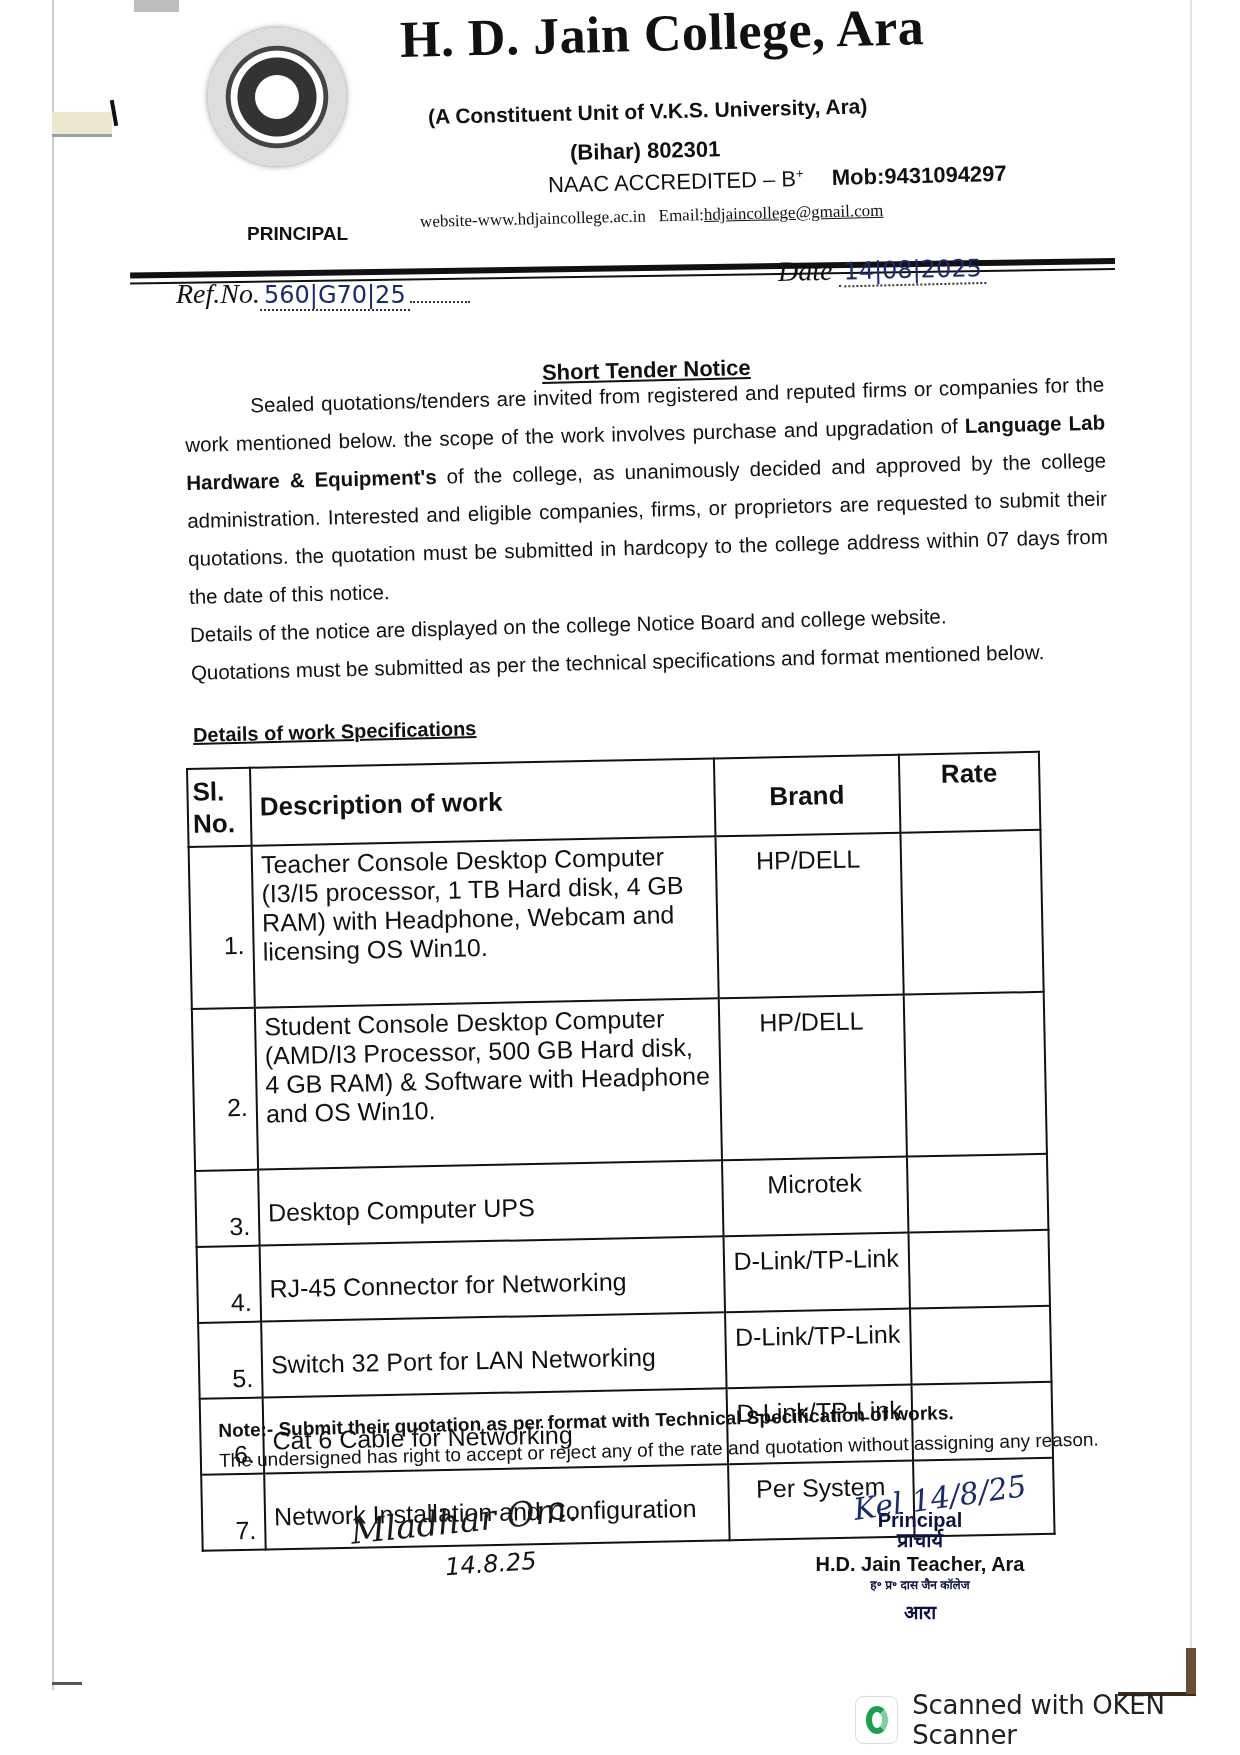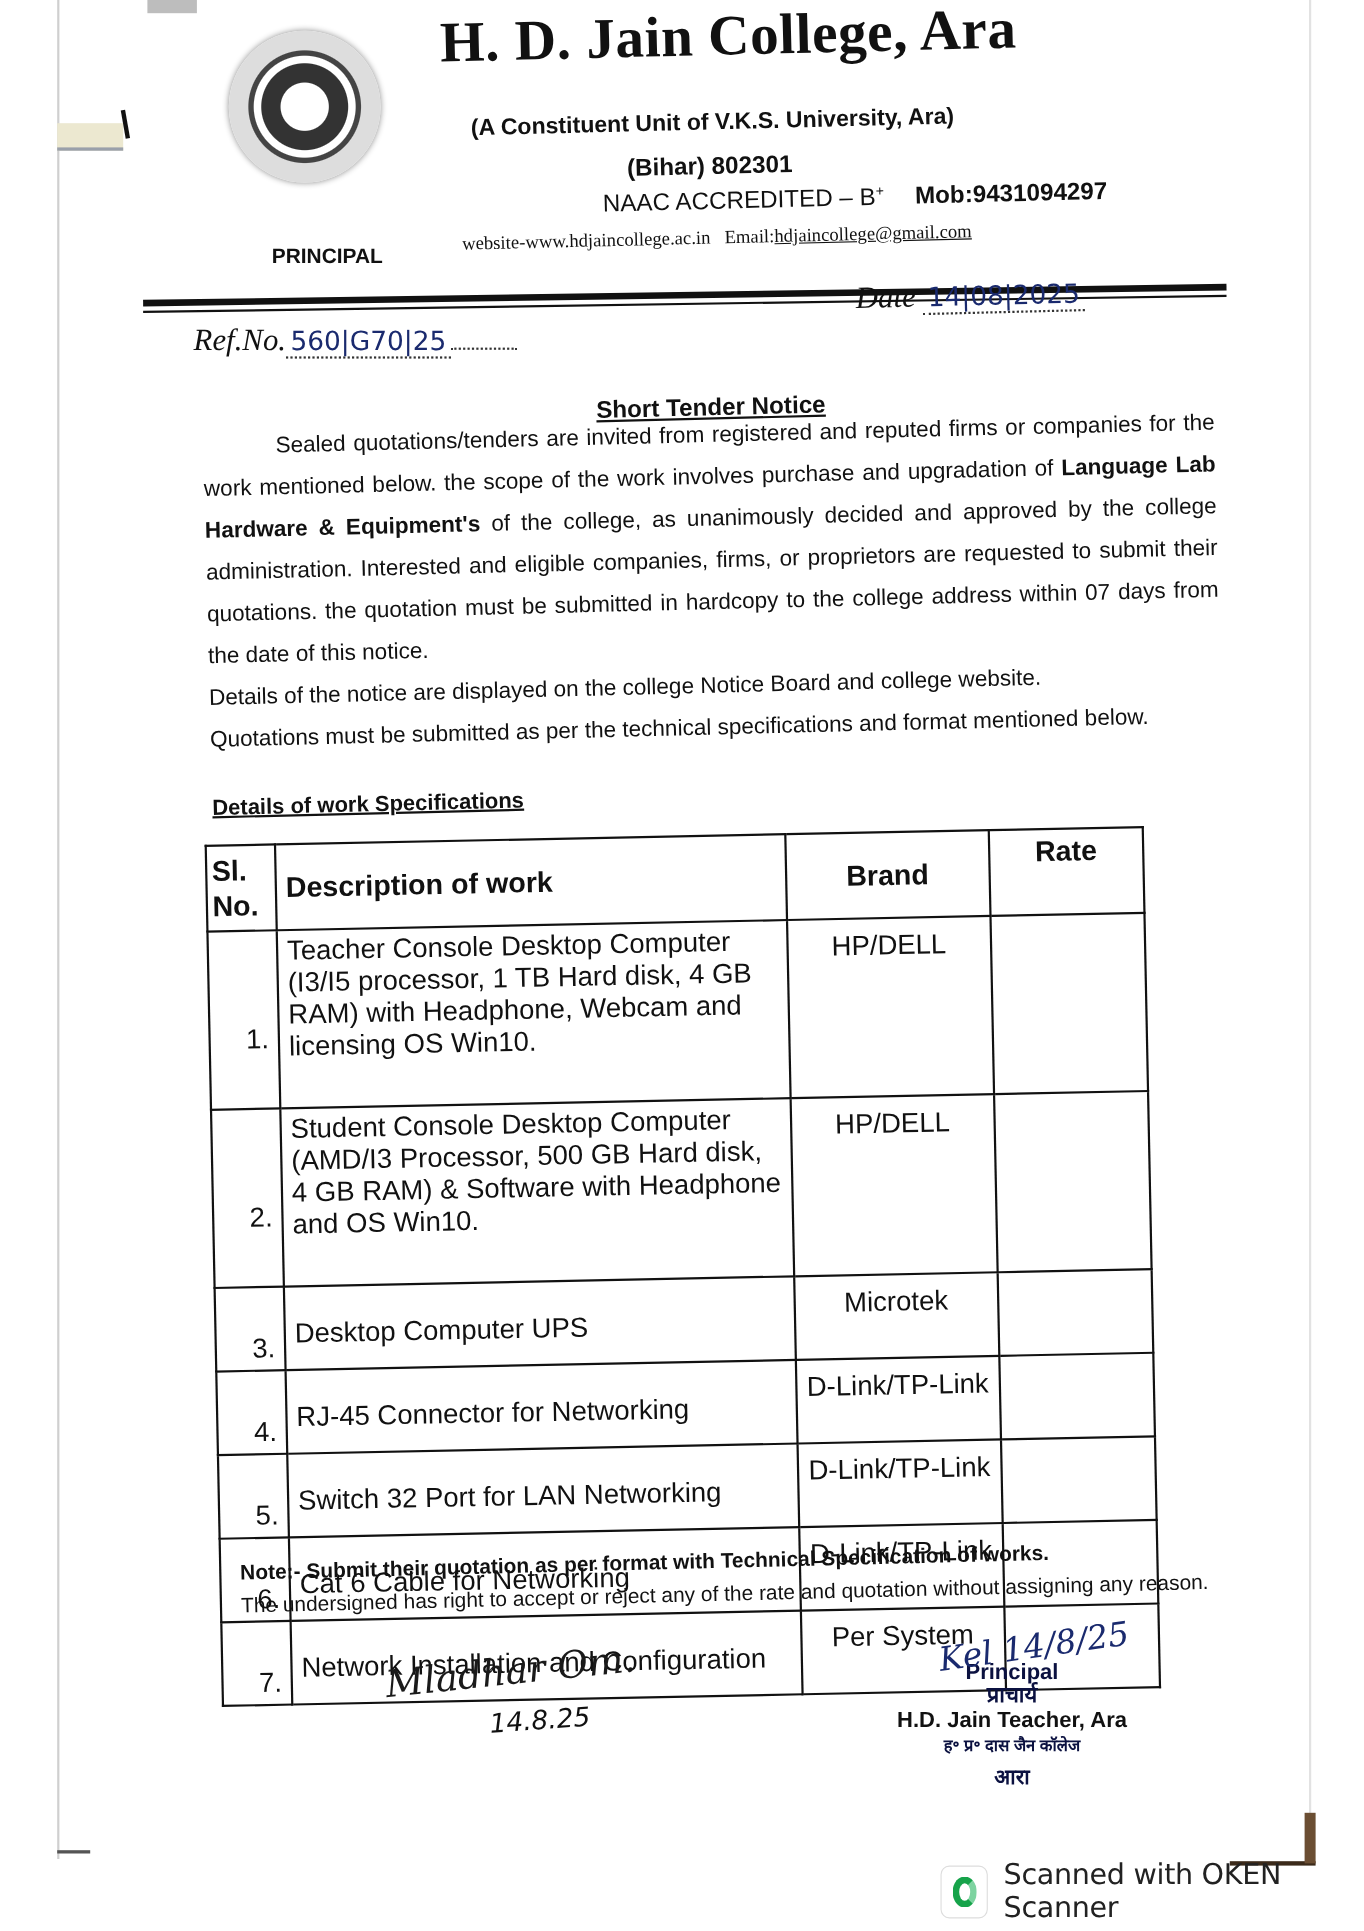--- a/index.html
+++ b/index.html
@@ -35,21 +35,21 @@
   .subtitle2 { position: absolute; left: 570px; top: 140px; font-size: 22px; font-weight: bold; transform: rotate(-1.4deg); transform-origin: left; }
   .naac { position: absolute; left: 548px; top: 172px; font-size: 22px; transform: rotate(-1.4deg); transform-origin: left; }
   .naac .plus { font-size: 13px; vertical-align: super; }
   .mob { font-weight: bold; margin-left: 22px; }
   .principal-label { position: absolute; left: 247px; top: 223px; font-size: 19px; font-weight: bold; }
   .contact { position: absolute; left: 420px; top: 212px; font-family: "Liberation Serif", serif; font-size: 17px; transform: rotate(-1.4deg); transform-origin: left; }
   .contact .email { text-decoration: underline; }
   .rule-thick { position: absolute; left: 130px; top: 258px; width: 985px; height: 6px; background: #111; transform: rotate(-0.85deg); transform-origin: right; }
   .rule-thin { position: absolute; left: 130px; top: 268px; width: 985px; height: 2px; background: #111; transform: rotate(-0.85deg); transform-origin: right; }
 
-  .ref { position: absolute; left: 176px; top: 294px; font-family: "Liberation Serif", serif; font-style: italic; font-size: 28px; }
+  .ref { position: absolute; left: 176px; top: 278px; font-family: "Liberation Serif", serif; font-style: italic; font-size: 28px; }
   .ref .hand, .date .hand { font-family: "DejaVu Sans", sans-serif; font-style: normal; font-size: 24px; color: #1a2a6e; border-bottom: 2px dotted #333; padding: 0 4px; }
   .ref .dots { border-bottom: 2px dotted #333; display: inline-block; width: 60px; }
   .date { position: absolute; left: 778px; top: 256px; font-family: "Liberation Serif", serif; font-style: italic; font-size: 28px; transform: rotate(-1.4deg); transform-origin: left; }
 
   
   .notice-title { position: absolute; left: 542px; top: 360px; font-size: 22px; font-weight: bold; text-decoration: underline; transform: rotate(-1.4deg); transform-origin: left; }
   .body-text { position: absolute; left: 184px; top: 388px; width: 920px; font-size: 20.5px; line-height: 38px; transform: rotate(-1.4deg); transform-origin: left top; text-align: justify; }
   .body-text p { margin: 0; }
   .body-text .indent { text-indent: 66px; }
   .body-text b { font-weight: bold; }
@@ -82,21 +82,21 @@
 
   
   .sig-left { position: absolute; left: 350px; top: 1500px; width: 300px; height: 90px; }
   .sig-left .scrawl { font-family: "DejaVu Serif", serif; font-style: italic; font-size: 34px; color: #1a1a1a; transform: rotate(-6deg); display: inline-block; }
   .sig-left .sig-date { position: absolute; left: 95px; top: 50px; font-size: 24px; font-style: italic; font-family: "DejaVu Sans", sans-serif; transform: rotate(-4deg); }
   .sig-right { position: absolute; left: 790px; top: 1480px; width: 260px; text-align: center; }
   .sig-right .initials { font-family: "DejaVu Serif", serif; font-style: italic; font-size: 30px; color: #1a2a6e; transform: rotate(-8deg); display: inline-block; margin-left: 40px; }
   .stamp { color: #0b1140; font-weight: bold; }
   .stamp .line1 { font-size: 20px; display: block; margin-top: -6px; }
   .stamp .line2 { font-size: 20px; display: block; color: #111; }
-  .stamp .line3 { font-size: 15px; display: block; }
+  .stamp .line3 { font-size: 12px; display: block; }
   .stamp .line4 { font-size: 19px; display: block; margin-top: 6px; }
 
   
   .scanner { position: absolute; left: 855px; top: 1690px; display: flex; align-items: center; gap: 14px; }
   .scanner-logo { width: 46px; height: 46px; border: 1px solid #ddd; border-radius: 8px; display: flex; align-items: center; justify-content: center; background: #fff; }
   .scanner-logo .ring { width: 22px; height: 28px; border: 6px solid #16a34a; border-radius: 50%; box-sizing: border-box; border-right-color: #7dd3a0; }
   .scanner-text { font-size: 26px; color: #222; font-family: "DejaVu Sans", sans-serif; letter-spacing: -0.3px; }
 </style>
 </head>
 <body>

